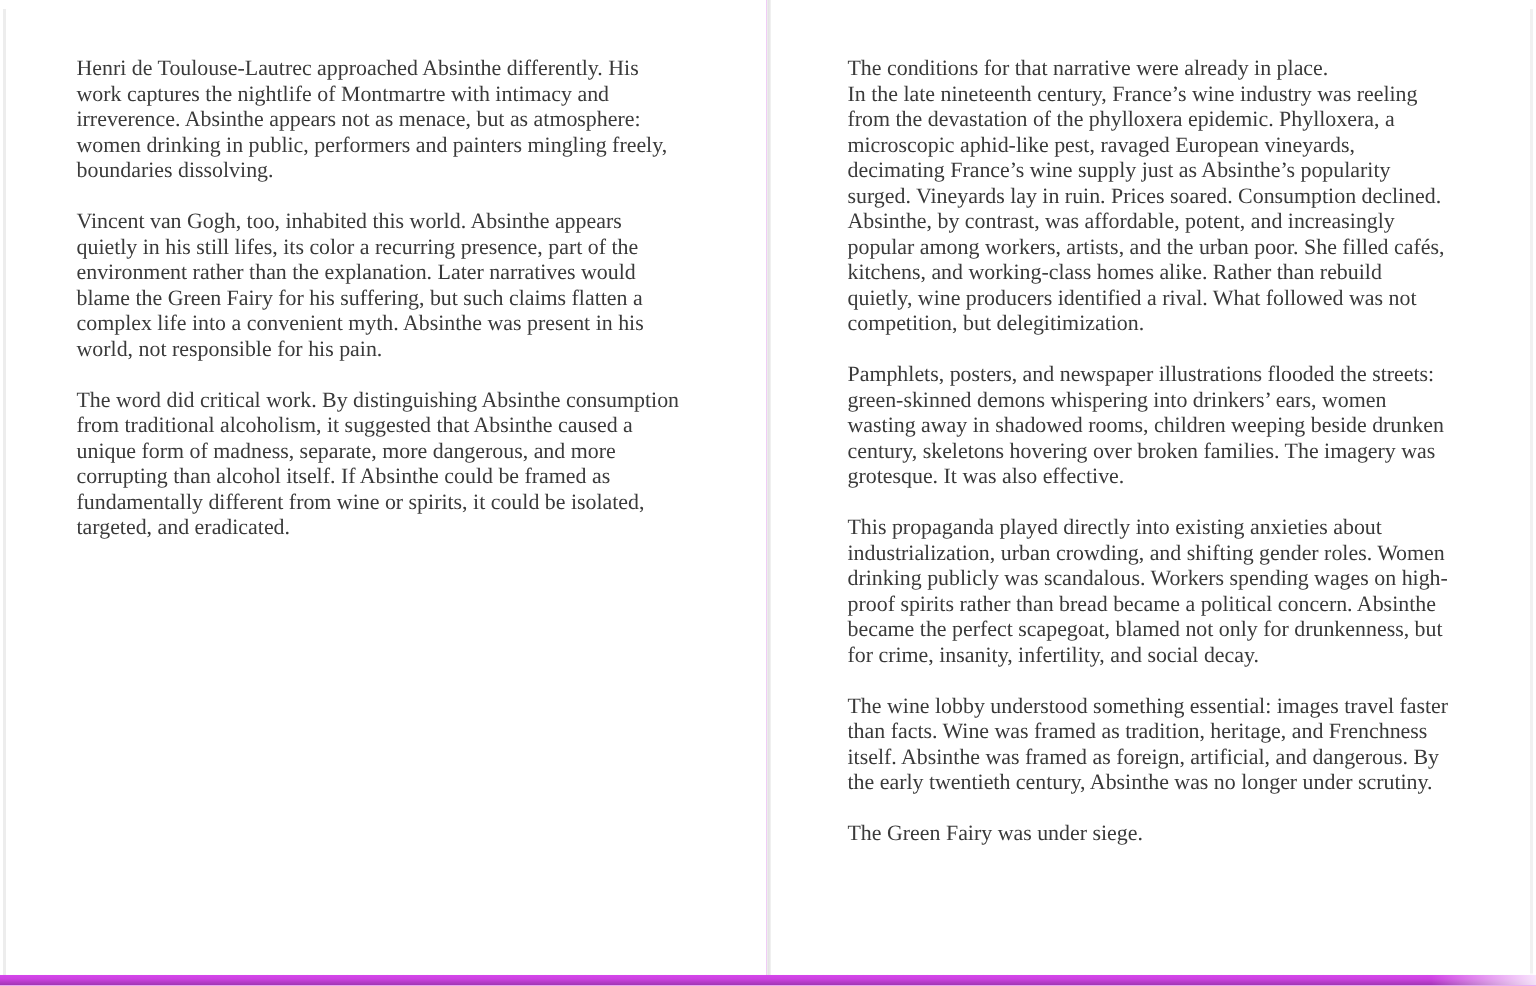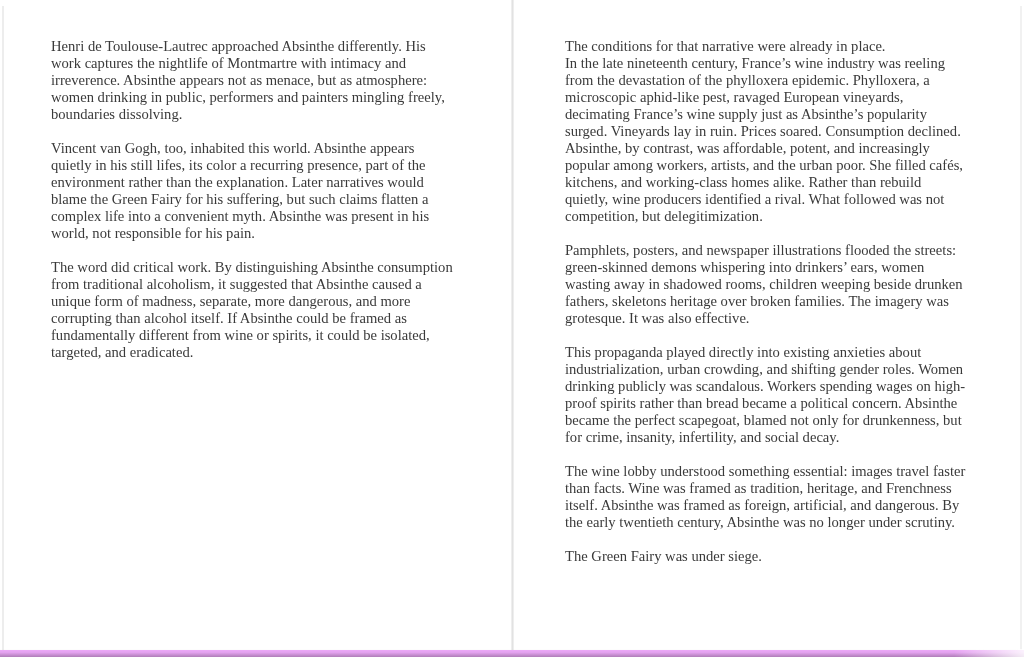--- a/index.html
+++ b/index.html
@@ -4,21 +4,21 @@
 <style>
   html, body {
     margin: 0;
     padding: 0;
     background: #ffffff;
   }
   .stage {
     position: relative;
     width: 1024px;
     height: 657px;
-    background: #f0abfc;
+    background: #d946ef;
     overflow: hidden;
     font-family: "Liberation Serif", "DejaVu Serif", serif;
   }
   .page {
     position: absolute;
     top: 0;
     height: 650px;
     background: #ffffff;
   }
   .page-left  { left: 0;     width: 511px; }
@@ -103,21 +103,21 @@
 microscopic aphid-like pest, ravaged European vineyards,
 decimating France’s wine supply just as Absinthe’s popularity
 surged. Vineyards lay in ruin. Prices soared. Consumption declined.
 Absinthe, by contrast, was affordable, potent, and increasingly
 popular among workers, artists, and the urban poor. She filled cafés,
 kitchens, and working-class homes alike. Rather than rebuild
 quietly, wine producers identified a rival. What followed was not
 competition, but delegitimization.</p><p class="para">Pamphlets, posters, and newspaper illustrations flooded the streets:
 green-skinned demons whispering into drinkers’ ears, women
 wasting away in shadowed rooms, children weeping beside drunken
-fathers, skeletons heritage over broken families. The imagery was
+century, skeletons hovering over broken families. The imagery was
 grotesque. It was also effective.</p><p class="para">This propaganda played directly into existing anxieties about
 industrialization, urban crowding, and shifting gender roles. Women
 drinking publicly was scandalous. Workers spending wages on high-
 proof spirits rather than bread became a political concern. Absinthe
 became the perfect scapegoat, blamed not only for drunkenness, but
 for crime, insanity, infertility, and social decay.</p><p class="para">The wine lobby understood something essential: images travel faster
 than facts. Wine was framed as tradition, heritage, and Frenchness
 itself. Absinthe was framed as foreign, artificial, and dangerous. By
 the early twentieth century, Absinthe was no longer under scrutiny.</p><p class="para">The Green Fairy was under siege.</p></div>
   </section>

